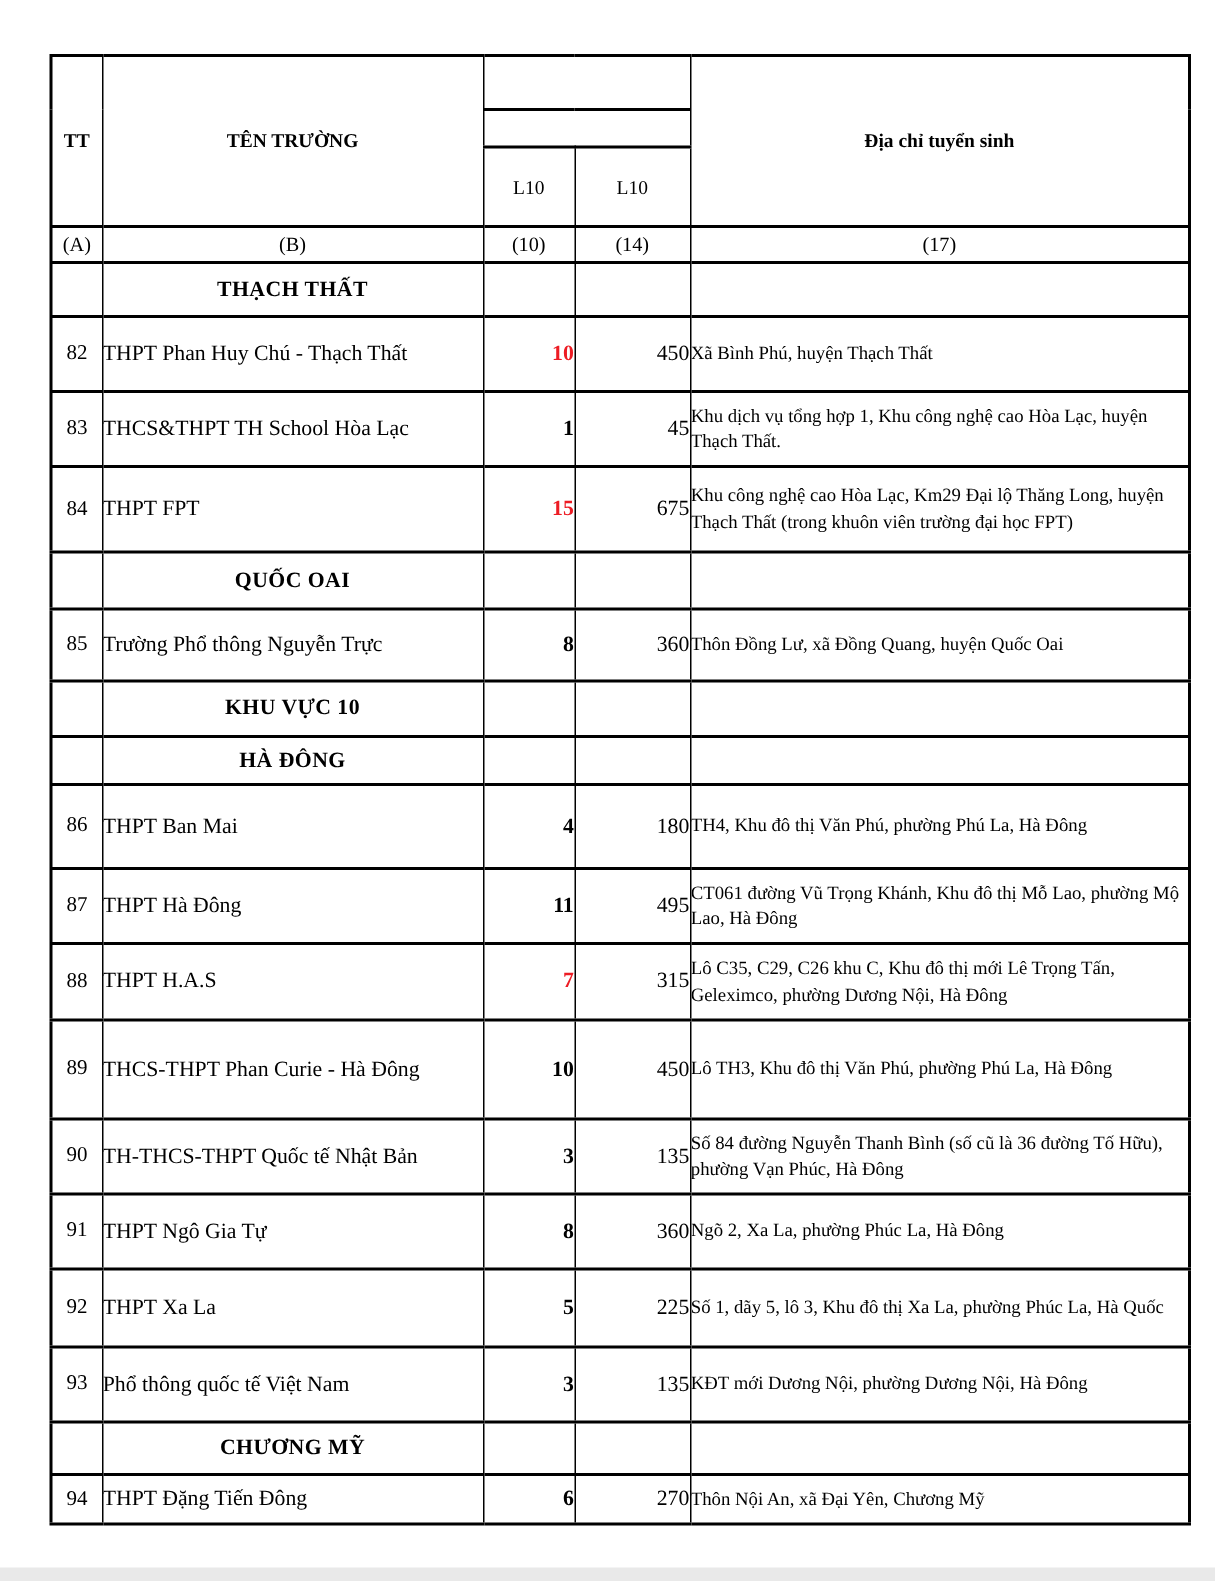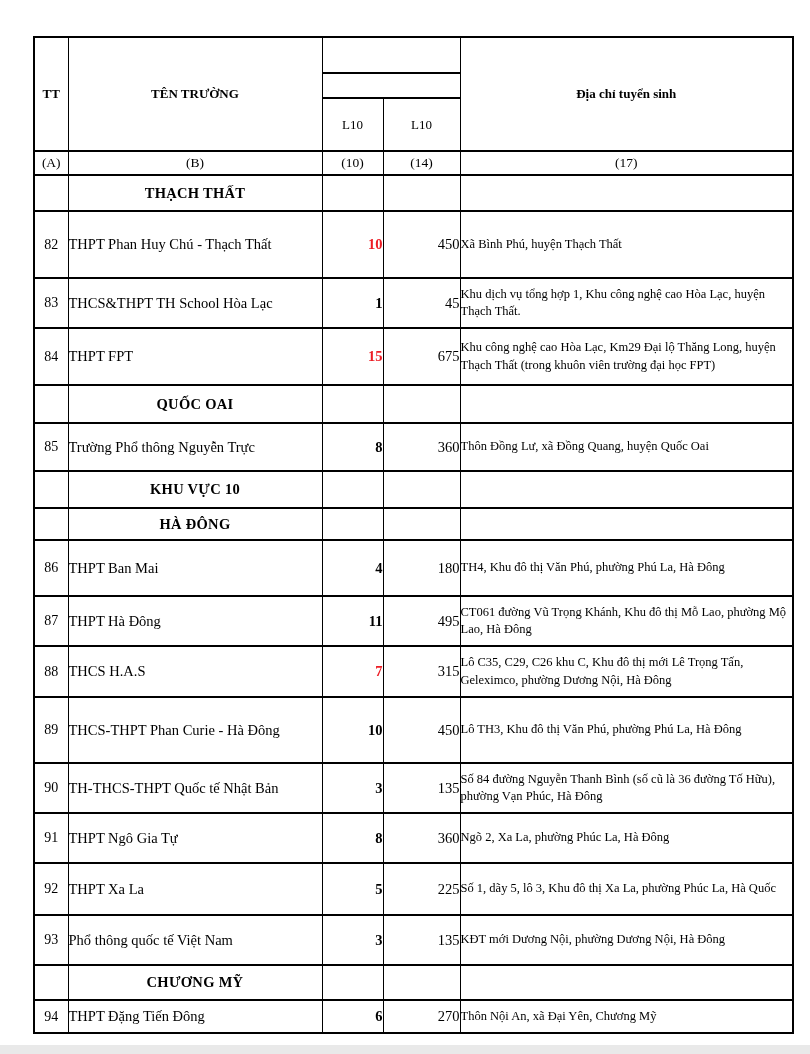--- a/index.html
+++ b/index.html
@@ -101,21 +101,21 @@
       </tr>
     </thead>
     <tbody>
         <tr style="height: 36px;">
           <td class="tt-cell"></td>
           <td class="section-cell">THẠCH THẤT</td>
           <td class="l10-cell"></td>
           <td class="l14-cell"></td>
           <td class="address-cell"></td>
         </tr>
-        <tr style="height: 67px;">
+        <tr style="height: 50px;">
           <td class="tt-cell">82</td>
           <td class="name-cell">THPT Phan Huy Chú - Thạch Thất</td>
           <td class="l10-cell red">10</td>
           <td class="l14-cell">450</td>
           <td class="address-cell">Xã Bình Phú, huyện Thạch Thất</td>
         </tr>
         <tr style="height: 50px;">
           <td class="tt-cell">83</td>
           <td class="name-cell">THCS&amp;THPT TH School Hòa Lạc</td>
           <td class="l10-cell">1</td>
@@ -166,21 +166,21 @@
         </tr>
         <tr style="height: 50px;">
           <td class="tt-cell">87</td>
           <td class="name-cell">THPT Hà Đông</td>
           <td class="l10-cell">11</td>
           <td class="l14-cell">495</td>
           <td class="address-cell">CT061 đường Vũ Trọng Khánh, Khu đô thị Mỗ Lao, phường Mộ Lao, Hà Đông</td>
         </tr>
         <tr style="height: 51px;">
           <td class="tt-cell">88</td>
-          <td class="name-cell">THCS H.A.S</td>
+          <td class="name-cell">THPT H.A.S</td>
           <td class="l10-cell red">7</td>
           <td class="l14-cell">315</td>
           <td class="address-cell">Lô C35, C29, C26 khu C, Khu đô thị mới Lê Trọng Tấn, Geleximco, phường Dương Nội, Hà Đông</td>
         </tr>
         <tr style="height: 66px;">
           <td class="tt-cell">89</td>
           <td class="name-cell">THCS-THPT Phan Curie - Hà Đông</td>
           <td class="l10-cell">10</td>
           <td class="l14-cell">450</td>
           <td class="address-cell">Lô TH3, Khu đô thị Văn Phú, phường Phú La, Hà Đông</td>

